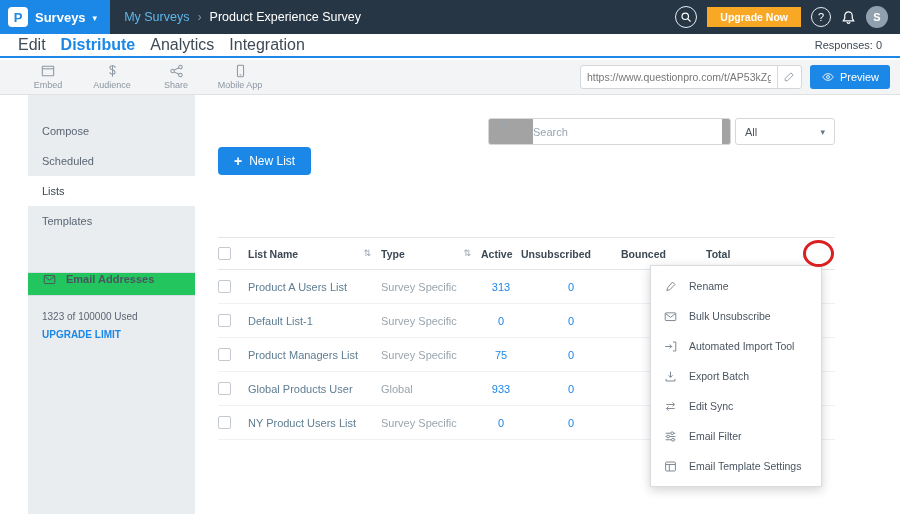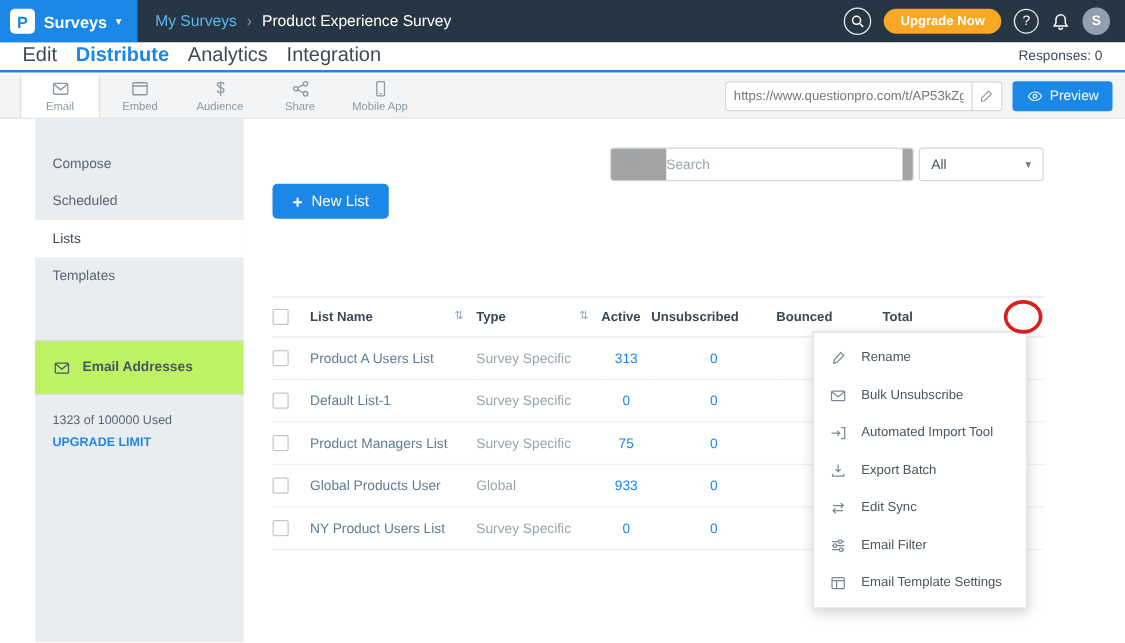--- a/index.html
+++ b/index.html
@@ -12,21 +12,21 @@
   .logo { width:20px; height:20px; border-radius:4px; background:#fff; color:#1b87e6; font-weight:bold; font-size:13px; display:flex; align-items:center; justify-content:center; }
   .brand-label { font-size:13px; font-weight:bold; }
   .brand-caret { font-size:9px; margin-top:1px; }
   .breadcrumb { display:flex; align-items:center; gap:8px; margin-left:14px; font-size:12.5px; }
   .bc-parent { color:#5fb6ea; cursor:pointer; }
   .bc-sep { color:#8496a5; }
   .bc-current { color:#fff; }
   .topbar-right { margin-left:auto; display:flex; align-items:center; gap:10px; padding-right:12px; }
   .circle-btn { width:22px; height:22px; border-radius:50%; border:1.4px solid #e8edf2; display:flex; align-items:center; justify-content:center; cursor:pointer; }
   .help-circle { width:20px; height:20px; font-size:11px; color:#fff; }
-  .upgrade-btn { background:#f9a825; color:#fff; font-size:10.5px; font-weight:bold; padding:4px 13px; border-radius:10px; border:none; cursor:pointer; }
+  .upgrade-btn { background:#f9a825; color:#fff; font-size:10.5px; font-weight:bold; padding:4px 13px; border-radius:0; border:none; cursor:pointer; }
   .bell { display:flex; align-items:center; cursor:pointer; }
   .avatar { width:22px; height:22px; border-radius:50%; background:#91a0ae; font-size:11px; font-weight:bold; display:flex; align-items:center; justify-content:center; cursor:pointer; }
 
   
   .navbar { position:absolute; top:34px; left:0; right:0; height:24px; background:#fff; border-bottom:2px solid #1b87e6; display:flex; align-items:center; padding:0 18px; gap:15px; }
   .nav-tab { font-size:16px; color:#3e4a56; cursor:pointer; }
   .nav-tab.active { color:#1b87e6; font-weight:bold; }
   .responses { margin-left:auto; font-size:11px; color:#3e4a56; }
 
   
@@ -41,21 +41,21 @@
   .url-edit { width:24px; align-self:stretch; border-left:1px solid #d5d8db; display:flex; align-items:center; justify-content:center; cursor:pointer; }
   .url-edit svg { stroke:#8d97a2; fill:none; stroke-width:1.2; }
   .preview-btn { height:24px; background:#1b87e6; color:#fff; border:none; border-radius:3px; font-size:11px; display:flex; align-items:center; gap:5px; padding:0 11px; cursor:pointer; }
   .preview-btn svg { stroke:#fff; fill:none; stroke-width:1.2; }
 
   
   .sidebar { position:absolute; top:95px; left:28px; width:167px; bottom:0; background:#eaedf0; }
   .side-list { padding-top:21px; }
   .side-item { height:30px; display:flex; align-items:center; padding-left:14px; font-size:11px; color:#5a6573; cursor:pointer; }
   .side-item.active { background:#fff; color:#3c4854; }
-  .email-box { margin-top:36px; background:#bef264; border-top:1px solid #d9dde1; border-bottom:1px solid #d9dde1; height:44px; display:flex; align-items:center; gap:9px; padding-left:14px; color:#4a5560; }
+  .email-box { margin-top:36px; background:#22c55e; border-top:1px solid #d9dde1; border-bottom:1px solid #d9dde1; height:24px; display:flex; align-items:flex-start; gap:9px; padding-left:14px; color:#4a5560; }
   .email-box svg { stroke:#4a5560; fill:none; stroke-width:1.2; }
   .email-box-label { font-size:11px; font-weight:bold; }
   .usage { font-size:10px; color:#5a6573; padding:15px 0 0 14px; }
   .upgrade-link { font-size:10px; font-weight:bold; color:#1b87e6; padding:7px 0 0 14px; cursor:pointer; }
 
   
   .content { position:absolute; top:95px; left:195px; right:0; bottom:0; background:#fff; }
   .search-box { position:absolute; top:23px; left:293px; width:243px; height:27px; border:1px solid #d5d8db; border-radius:3px; display:flex; padding:0 8px; gap:23px; background:#a3a3a3; }
   .search-box svg { stroke:#9aa5b0; fill:none; stroke-width:1.3; flex:none; }
   .search-input { border:none; outline:none; flex:1; font-size:11px; color:#555; min-width:0; }
@@ -126,27 +126,20 @@
 
   <div class="navbar">
     <span class="nav-tab">Edit</span>
     <span class="nav-tab active">Distribute</span>
     <span class="nav-tab">Analytics</span>
     <span class="nav-tab">Integration</span>
     <span class="responses">Responses: 0</span>
   </div>
 
   <div class="toolbar">
-    <div class="tool-item active">
-      <svg width="17" height="14" viewBox="0 0 16 16">
-          <rect x="1.5" y="3" width="13" height="10" rx="1"></rect>
-          <path d="M2 4l6 5 6-5"></path>
-        </svg>
-      <span class="tool-label">Email</span>
-    </div>
     <div class="tool-item">
       <svg width="16" height="14" viewBox="0 0 16 16">
           <rect x="1.5" y="2.5" width="13" height="11" rx="1"></rect>
           <path d="M1.5 5.5h13"></path>
         </svg>
       <span class="tool-label">Embed</span>
     </div>
     <div class="tool-item">
       <svg width="15" height="14" viewBox="0 0 16 16">
           <path d="M8 1.5v13"></path>

